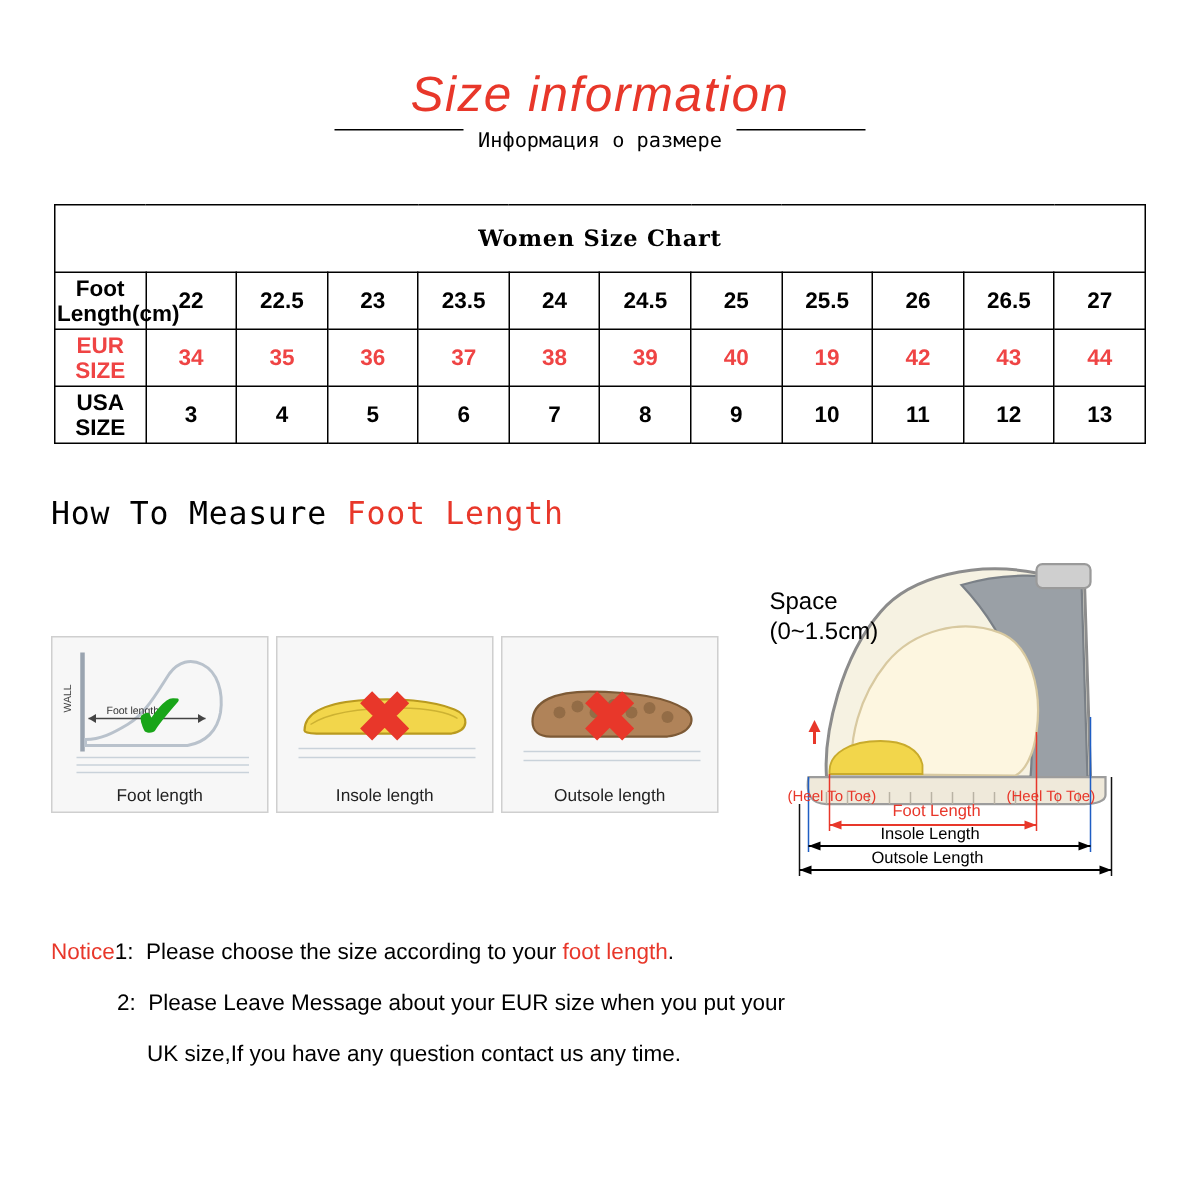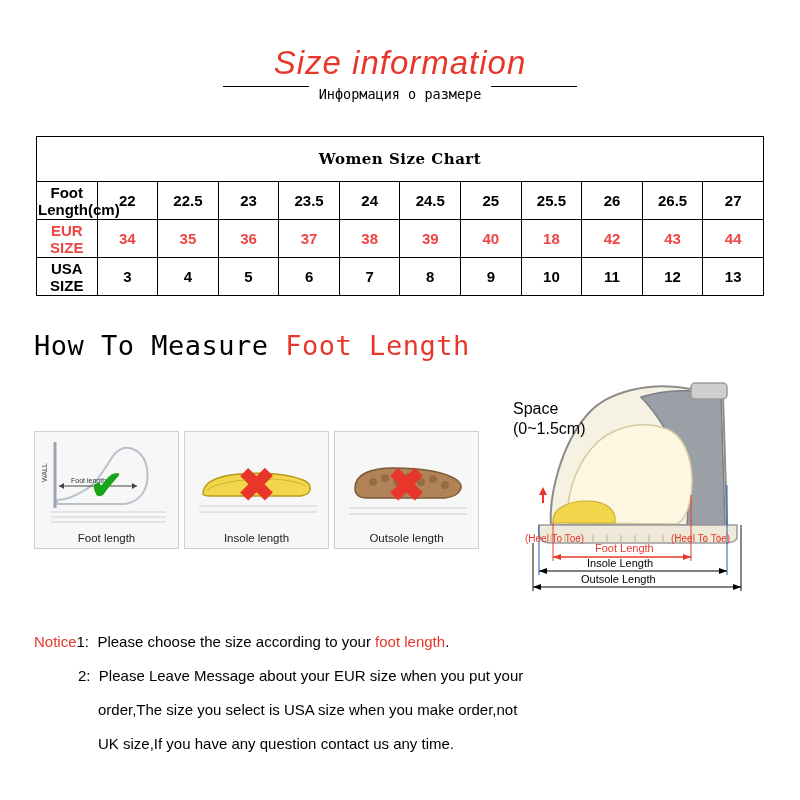--- a/index.html
+++ b/index.html
@@ -76,21 +76,21 @@
     width: 110px;
     font-size: 13px;
     font-weight: bold;
     font-family: "Liberation Sans", sans-serif;
   }
   .red { color: #ef4444; }
 
   
   .measure-head {
     margin: 34px 0 0 34px;
-    font-size: 27px;
+    font-size: 21px;
     font-family: "DejaVu Sans Mono", monospace;
     letter-spacing: .5px;
   }
   .measure-head .hl { color: #e8372a; }
 
   .measure-row {
     display: flex;
     margin: 14px 0 0 34px;
     width: 736px;
     align-items: flex-start;
@@ -203,21 +203,21 @@
     </tr>
     <tr>
       <td class="rowlabel red">EUR SIZE</td>
       <td class="red">34</td>
       <td class="red">35</td>
       <td class="red">36</td>
       <td class="red">37</td>
       <td class="red">38</td>
       <td class="red">39</td>
       <td class="red">40</td>
-      <td class="red">18</td>
+      <td class="red">19</td>
       <td class="red">42</td>
       <td class="red">43</td>
       <td class="red">44</td>
     </tr>
     <tr>
       <td class="rowlabel">USA SIZE</td>
       <td>3</td>
       <td>4</td>
       <td>5</td>
       <td>6</td>
@@ -368,18 +368,15 @@
 </div>
 
 <div class="notice">
   <div class="notice-line">
     <span class="word-notice">Notice</span><span>1:</span>&nbsp;&nbsp;<span>Please choose the size according to your </span><span class="hl">foot length</span><span>.</span>
   </div>
   <div class="notice-line indent">
     <span>2:</span>&nbsp;&nbsp;<span>Please Leave Message about your EUR size when you put your</span>
   </div>
   <div class="notice-line indent2">
-    <span>order,The size you select is USA size when you make order,not</span>
-  </div>
-  <div class="notice-line indent2">
     <span>UK size,If you have any question  contact us any time.</span>
   </div>
 </div>
 
 </body></html>

